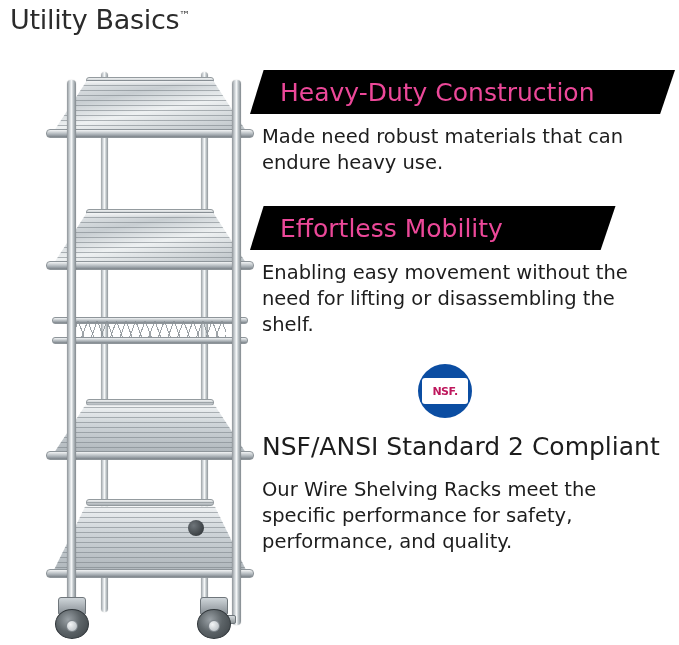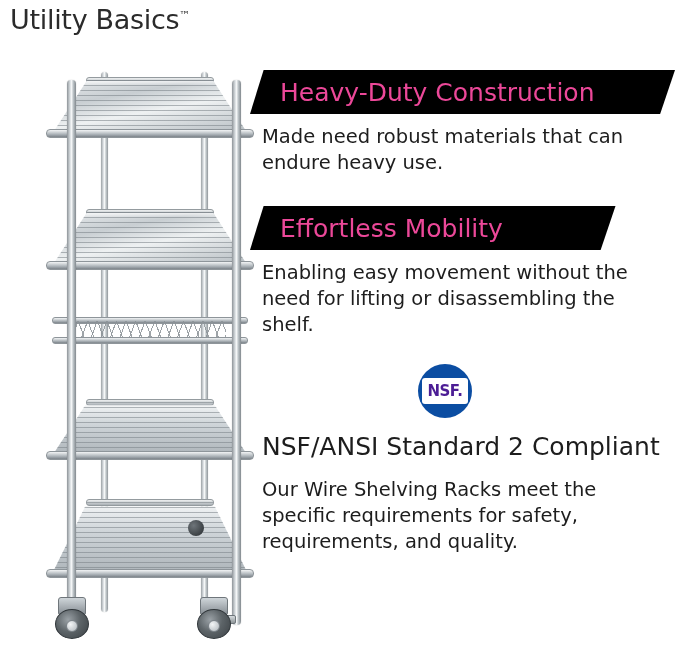--- a/index.html
+++ b/index.html
@@ -244,22 +244,22 @@
     width: 46px;
     height: 26px;
     background: #ffffff;
     border-radius: 3px;
     display: flex;
     align-items: center;
     justify-content: center;
     transform: skewX(0deg);
   }
   .nsf .inner span {
-    color: #4c1d95;
-    font-size: 15px;
+    color: #be185d;
+    font-size: 11px;
     font-weight: bold;
     letter-spacing: -0.5px;
     font-family: "DejaVu Sans", sans-serif;
   }
   .nsf-caption {
     font-size: 25px;
     color: #1d1d1d;
     margin: 14px 0 0 12px;
   }
 </style>
@@ -347,16 +347,16 @@
     <div class="body-text">Enabling easy movement without the need for lifting or disassembling the shelf.</div>
 
     <div class="nsf-wrap">
       <div class="nsf">
         <div class="inner">
           <span>NSF.</span>
         </div>
       </div>
     </div>
     <div class="nsf-caption">NSF/ANSI Standard 2 Compliant</div>
-    <div class="body-text" style="margin-top:16px;">Our Wire Shelving Racks meet the specific requirements for safety, requirements, and quality.</div>
+    <div class="body-text" style="margin-top:16px;">Our Wire Shelving Racks meet the specific performance for safety, performance, and quality.</div>
 
   </div>
 </div>
 
 </body></html>

